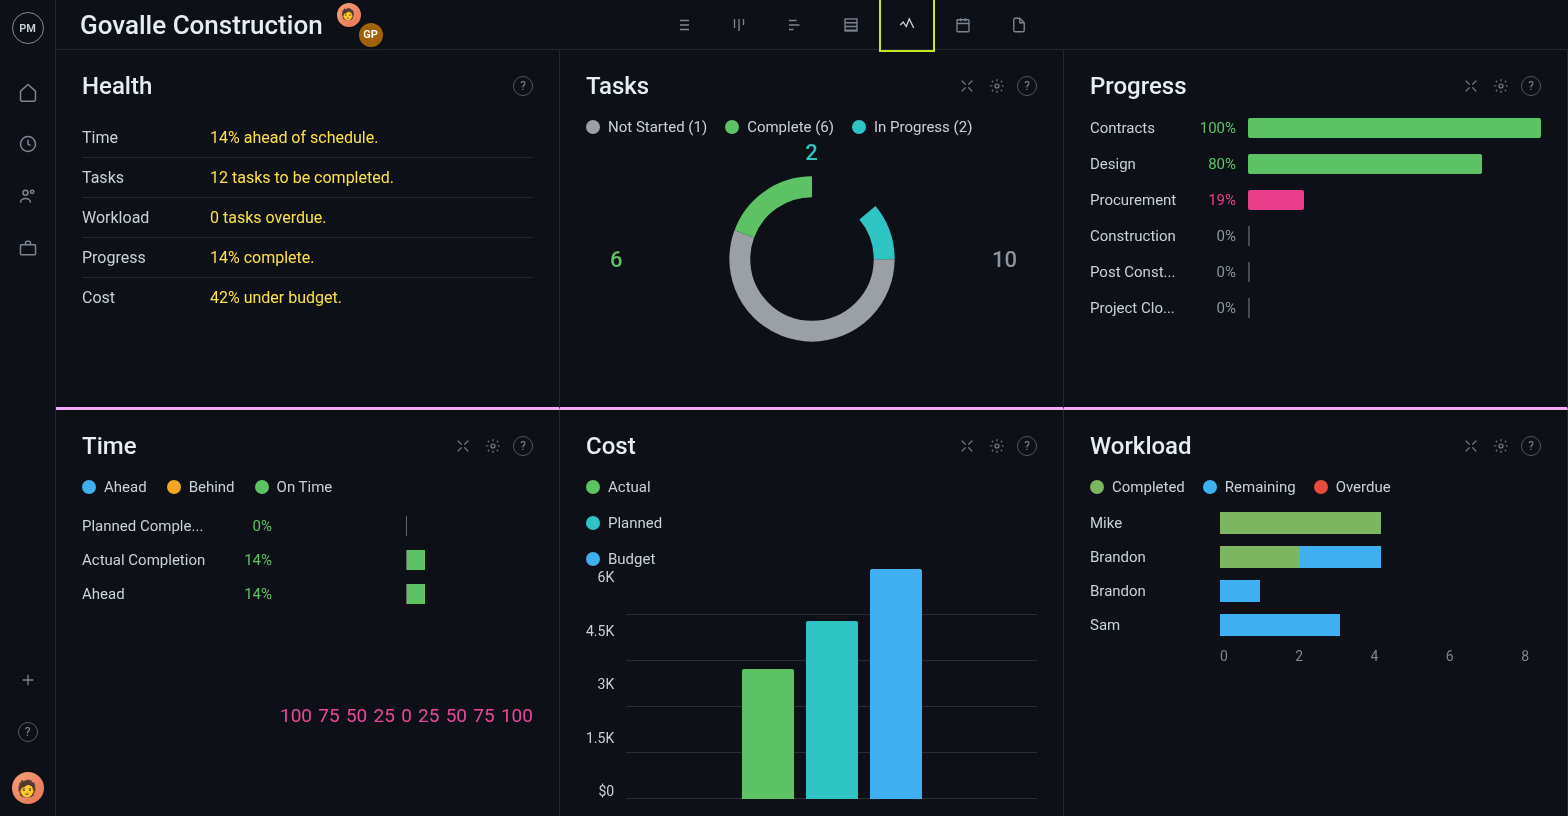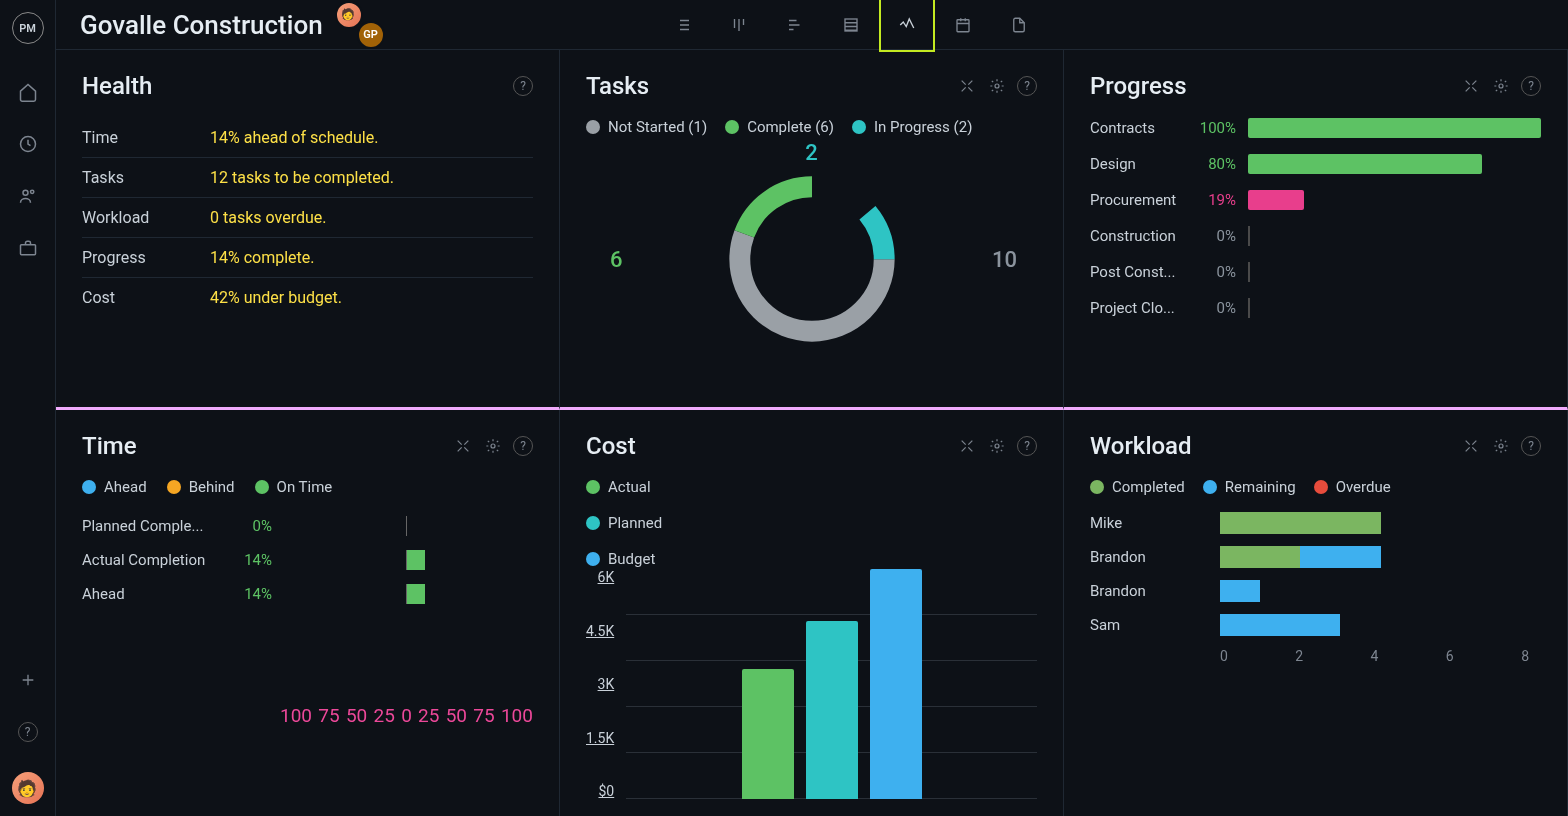--- a/index.html
+++ b/index.html
@@ -119,21 +119,21 @@
 .time-row { display:flex; align-items:center; margin-bottom: 14px; font-size:15px; }
 .time-row .tname { width:130px; white-space:nowrap; overflow:hidden; text-overflow:ellipsis; color:#c9d1d9; }
 .time-row .tpct { width:60px; text-align:right; margin-right:8px; color:#5dc264; }
 .time-bar-area { flex:1; display:flex; }
 .time-bar-area .half { flex:1; height:20px; position:relative; }
 .time-bar-area .half.left { border-right:1px solid #666; }
 .time-bar-fill { height:100%; background:#5dc264; position:absolute; left:0; }
 .time-axis { display:flex; justify-content:space-between; margin-top:100px; font-size:19px; color:#ec4899; padding-left:0; }
 
 
-.cost-chart { display:flex; height:230px;text-decoration:underline; }
+.cost-chart { display:flex; height:230px; }
 .cost-yaxis { display:flex; flex-direction:column; justify-content:space-between; align-items:flex-end; padding-right:12px; font-size:14px; color:#c9d1d9; }
 .cost-bars { flex:1; display:flex; align-items:flex-end; justify-content:center; gap:12px; border-bottom:0; position:relative; }
 .cost-bars::before {
   content:""; position:absolute; left:0; right:0; top:0; bottom:0;
   background: repeating-linear-gradient(to top, #2a3038 0, #2a3038 1px, transparent 1px, transparent 46px);
   pointer-events:none; z-index:0;
 }
 .cost-bar { width:52px; border-radius:2px 2px 0 0; position:relative; z-index:1; }
 
 

